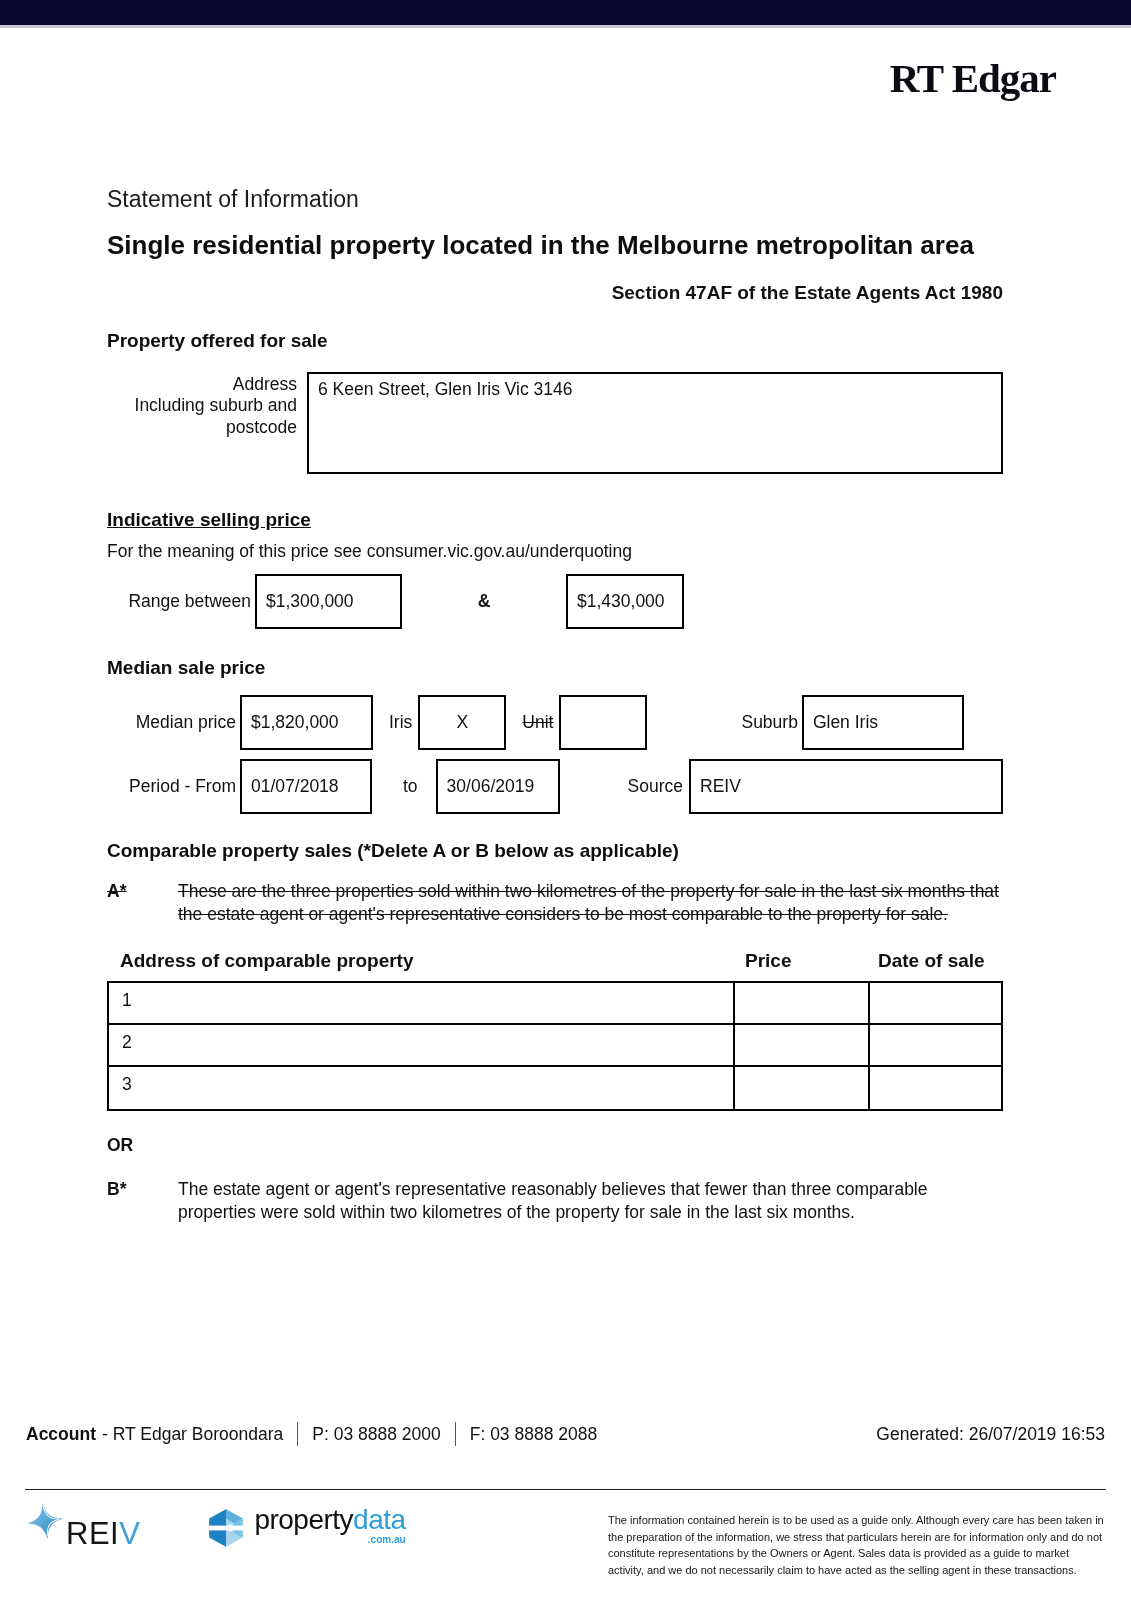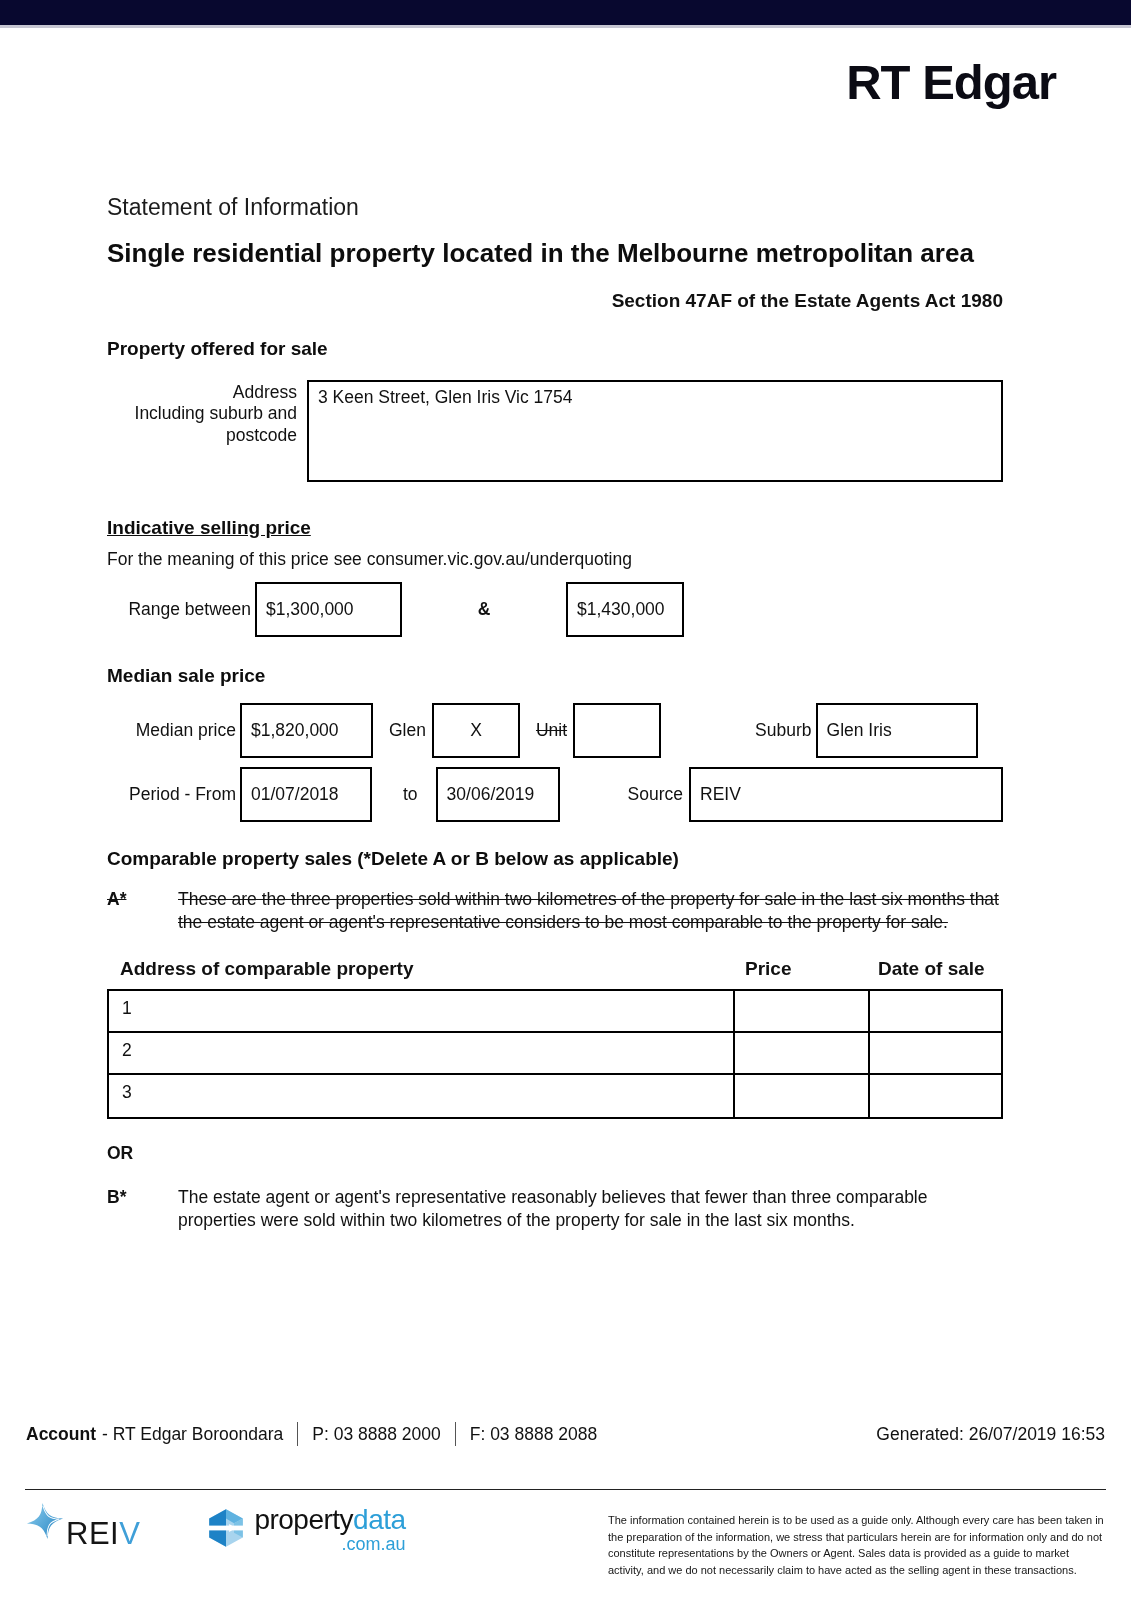--- a/index.html
+++ b/index.html
@@ -19,23 +19,23 @@
   .topbar {
     height: 28px;
     background: var(--top-bar, #08082f);
     border-bottom: 3px solid #c6c6d2;
   }
   .logo-row {
     text-align: right;
     margin: 26px 75px 0 0;
   }
   .rt-edgar {
-    font-family: Liberation Sans, sans-serif;
+    font-family: Liberation Serif, serif;
     font-weight: 700;
-    font-size: 49px;
+    font-size: 41px;
     color: #0b0b14;
     letter-spacing: -1px;
   }
   .content { margin: 0 128px 0 107px; }
   .doc-type { margin-top: 84px; font-size: 23px; color: #1c1c1c; }
   .main-title {
     margin-top: 16px;
     font-size: 26px;
     font-weight: 700;
     line-height: 1.25;
@@ -116,21 +116,21 @@
   .bottom-row { position: absolute; left: 26px; right: 26px; top: 1498px; display: flex; }
   .reiv-logo { display: flex; align-items: flex-start; margin-top: 4px; }
   .reiv-star { width: 38px; height: 38px; flex: none; }
   .reiv-text { font-size: 31px; letter-spacing: 0.5px; margin: 14px 0 0 2px; color: #151515; }
   .reiv-text .v { color: var(--reiv-blue, #3f9fd8); }
   .pd-logo { display: flex; align-items: flex-start; margin: 8px 0 0 66px; }
   .pd-icon { width: 40px; height: 40px; flex: none; margin-top: 2px; }
   .pd-words { margin-left: 8px; line-height: 1; }
   .pd-line1 { font-size: 28px; font-weight: 400; letter-spacing: -0.5px; }
   .pd-word2 { color: var(--accent-blue, #2d9fd8); }
-  .pd-domain { text-align: right; font-size: 18px; font-weight: 400; color: var(--accent-blue, #2d9fd8); margin-top: 1px; }
+  .pd-domain { text-align: right; font-size: 10px; font-weight: 700; color: var(--accent-blue, #2d9fd8); margin-top: 1px; }
   .disclaimer {
     margin-left: auto; width: 497px; margin-top: 14px;
     font-size: 11px; line-height: 1.5; color: #161616;
   }
 </style>
 </head>
 <body>
 
 <div class="page">
 
@@ -150,21 +150,21 @@
 
     <h2 class="sec sec-property">Property offered for sale</h2>
 
     <div class="addr-row">
       <div class="addr-label">
         <div>Address</div>
         <div>Including suburb and</div>
         <div>postcode</div>
       </div>
       <div class="fbox addr-box">
-        <span>3 Keen Street, Glen Iris Vic 1754</span>
+        <span>6 Keen Street, Glen Iris Vic 3146</span>
       </div>
     </div>
 
     <h2 class="sec sec-indicative">Indicative selling price</h2>
 
     <div class="note">For the meaning of this price see consumer.vic.gov.au/underquoting</div>
 
     <div class="range-row">
       <span class="range-label">Range between</span>
       <div class="fbox range-low">
@@ -176,21 +176,21 @@
       </div>
     </div>
 
     <h2 class="sec sec-median">Median sale price</h2>
 
     <div class="inline-row median-row">
       <span class="row-label">Median price</span>
       <div class="fbox median-box">
         <span>$1,820,000</span>
       </div>
-      <span class="lbl-house">Glen</span>
+      <span class="lbl-house">Iris</span>
       <div class="fbox house-box">
         <span>X</span>
       </div>
       <span class="lbl-unit">Unit</span>
       <div class="fbox unit-box">
         <span></span>
       </div>
       <span class="lbl-suburb">Suburb</span>
       <div class="fbox suburb-box">
         <span>Glen Iris</span>

